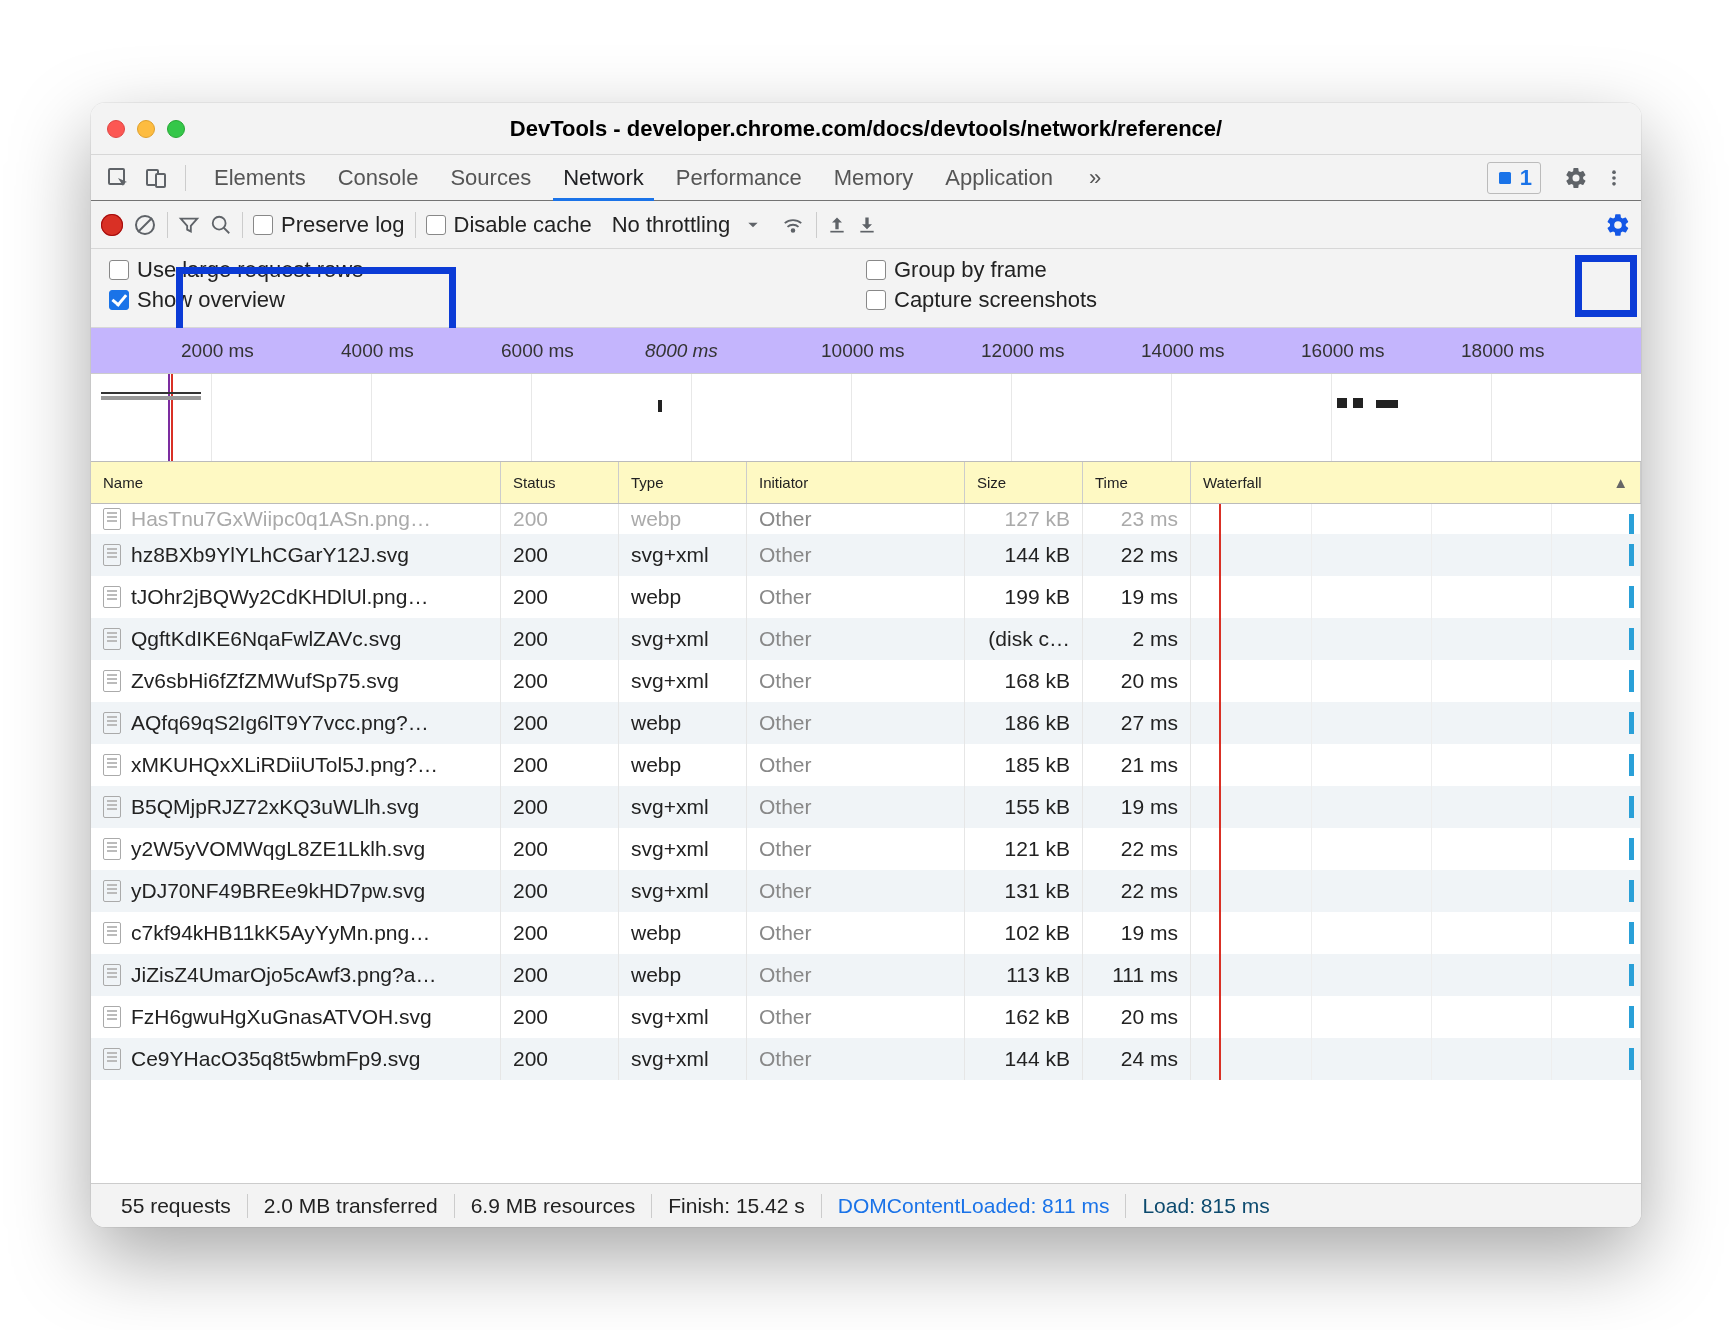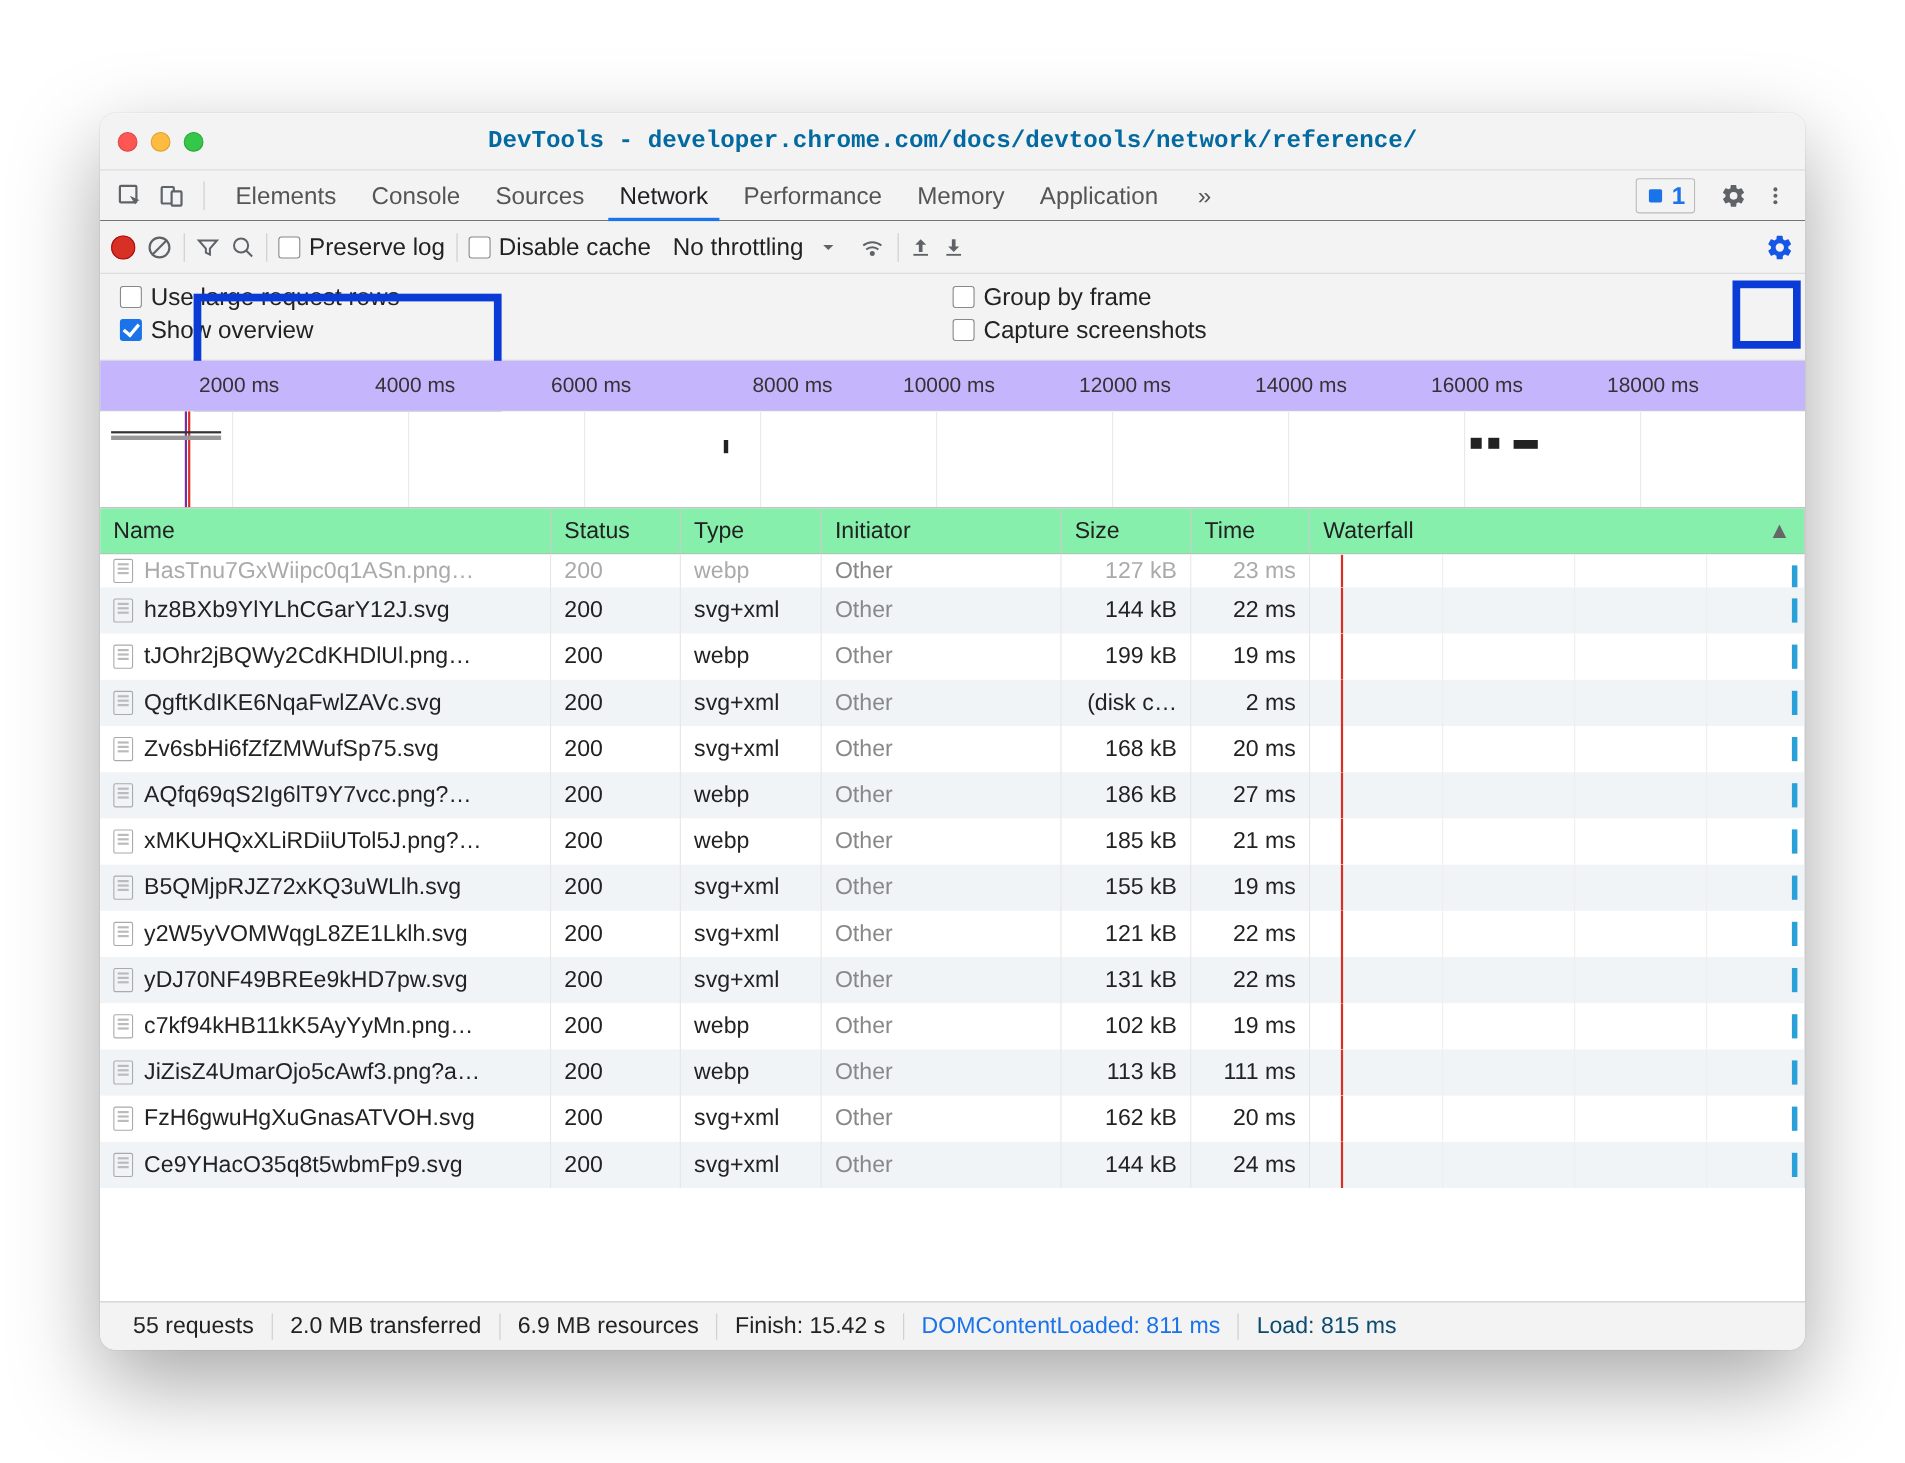--- a/index.html
+++ b/index.html
@@ -33,21 +33,21 @@
     align-items: center;
     padding: 0 16px;
     border-bottom: 1px solid #d7d7d7;
     position: relative;
   }
   .traffic { display: flex; gap: 12px; }
   .light { width: 18px; height: 18px; border-radius: 50%; }
   .light.red { background:#fc5753; border:1px solid #e04644; }
   .light.yellow { background:#fdbc40; border:1px solid #dfa02c; }
   .light.green { background:#34c749; border:1px solid #27a735; }
-  .title { position:absolute; left:0; right:0; text-align:center; font-weight:600; font-size:22px; color:#0369a1; pointer-events:none;font-family:Liberation Mono, monospace;}
+  .title { position:absolute; left:0; right:0; text-align:center; font-weight:600; font-size:22px; color:#000000; pointer-events:none;}
   
   .panel-tabs {
     height: 46px;
     display:flex;
     align-items:center;
     border-bottom: 1px solid #737373;
     background:#f3f3f3;
     padding: 0 10px;
     gap: 4px;
   }
@@ -106,22 +106,22 @@
   }
   .overview .vline { position:absolute; top:0; bottom:0; width:1px; background:#e8e8e8;}
   .overview .redline { position:absolute; top:0; bottom:0; width:2px; background:#d93025; left:80px;}
   .overview .blueline { position:absolute; top:0; bottom:0; width:2px; background:#7c2da0; left:77px;}
   .overview .blip { position:absolute; top:6px; height:10px; background:#222;}
   
   .thead {
     height: 42px;
     display:flex;
     border-bottom:1px solid #bbb;
-    background:#86efac;
-    font-size:21px;
+    background:#fef9c3;
+    font-size:15px;
     text-align:center;
   }
   .thead .th { padding: 8px 12px; border-right:1px solid #ccc; display:flex; align-items:center; justify-content:space-between;}
   .col-name{width:410px;} .col-status{width:118px;} .col-type{width:128px;} .col-init{width:218px;} .col-size{width:118px;} .col-time{width:108px;} .col-wf{flex:1;}
   
   .tbody { flex:1; overflow:hidden; background:#fff;}
   .row { height:42px; display:flex; align-items:stretch; font-size:21px;}
   .row:nth-child(even){background:#f0f4f7;}
   .row .td { padding: 7px 12px; border-right:1px solid #e6e6e6; white-space:nowrap; overflow:hidden; text-overflow:ellipsis; display:flex; align-items:center;}
   .td.size, .td.time { justify-content:flex-end; }
@@ -294,21 +294,21 @@
     <label class="cbox">
         <span class="box"></span>
         <span>Capture screenshots</span>
       </label>
   </div>
 
   <div class="ruler" id="ruler">
       <div class="tick" style="left: 90px;">2000 ms</div>
       <div class="tick" style="left: 250px;">4000 ms</div>
       <div class="tick" style="left: 410px;">6000 ms</div>
-      <div class="tick" style="left: 593px;">8000 ms</div>
+      <div class="tick" style="left: 554px; font-style: italic;">8000 ms</div>
       <div class="tick" style="left: 730px;">10000 ms</div>
       <div class="tick" style="left: 890px;">12000 ms</div>
       <div class="tick" style="left: 1050px;">14000 ms</div>
       <div class="tick" style="left: 1210px;">16000 ms</div>
       <div class="tick" style="left: 1370px;">18000 ms</div>
     </div>
   <div class="overview" id="overview">
     <div class="blueline"></div>
       <div class="redline"></div>
     <div class="blip" style="left:10px;width:100px;height:4px;top:22px;background:#999"></div>

